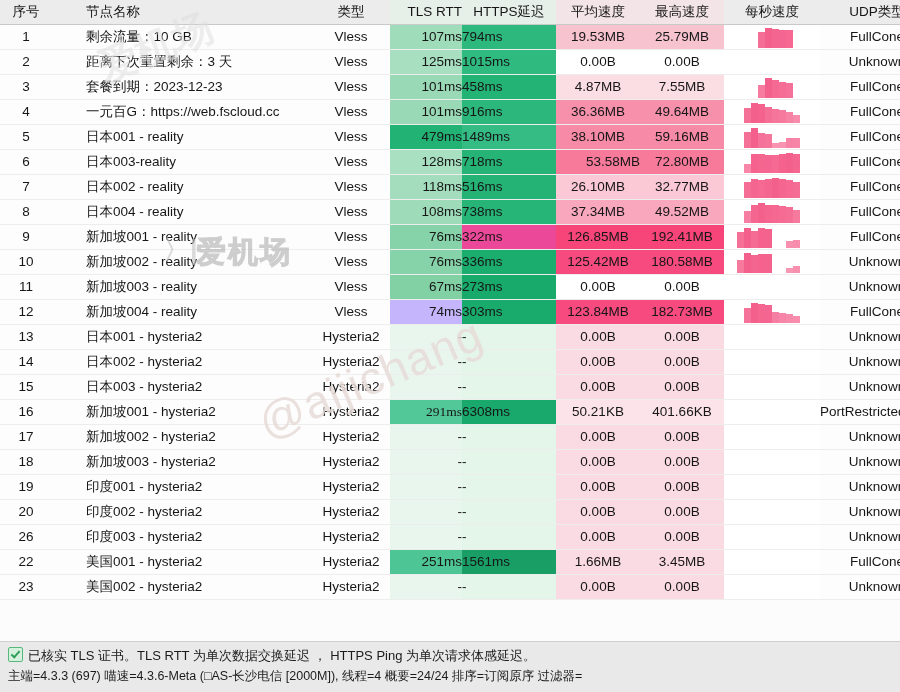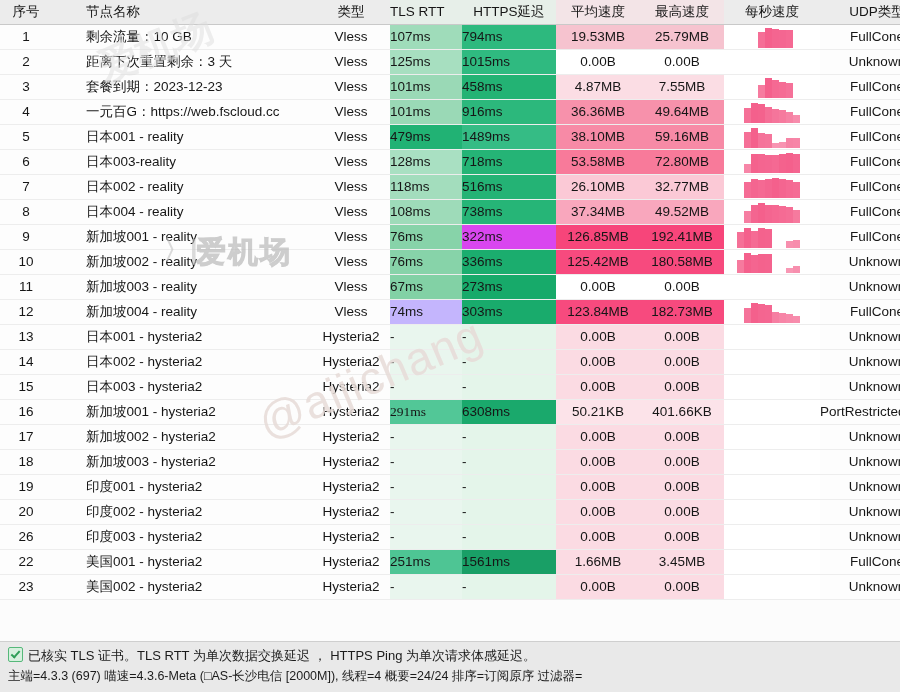--- a/index.html
+++ b/index.html
@@ -68,21 +68,21 @@
     line-height: 26px;
     border-bottom: 1px solid #c9c9c9;
   }
   tbody tr { background: #fdfdfd; }
   tbody td { border-bottom: 1px solid #ededed; }
 
   
   .c-idx   { width: 52px;  text-align: center; }
   .c-name  { width: 226px; text-align: left; padding-left: 34px !important; }
   .c-type  { width: 78px;  text-align: center; }
-  .c-rtt   { width: 72px;  text-align: left; }
+  .c-rtt   { width: 72px;  text-align: right; }
   .c-https { width: 94px;  }
   .c-avg   { width: 84px;  text-align: center; }
   .c-max   { width: 84px;  text-align: center; }
   .c-sec   { width: 96px;  text-align: center; }
   .c-udp   { width: 114px; text-align: center; }
 
   
   th.c-rtt, th.c-https { background: #e7efe9; }
   th.c-avg, th.c-max   { background: #f3e4e7; }
 
@@ -321,21 +321,21 @@
               </div>
             </td>
             <td class="c-udp">FullCone</td>
           </tr>
           <tr>
             <td class="c-idx">6</td>
             <td class="c-name">日本003-reality</td>
             <td class="c-type">Vless</td>
             <td class="c-rtt lat" style="background: rgb(169, 224, 194);">128ms</td>
             <td class="c-https lat" style="background: rgb(37, 180, 118);">718ms</td>
-            <td class="c-avg spd" style="background: rgb(248, 122, 154);">53.58MB</td>
+            <td class="c-avg spd" style="background: rgb(248, 122, 154); text-align: right;">53.58MB</td>
             <td class="c-max spd" style="background: rgb(248, 122, 154);">72.80MB</td>
             <td class="c-sec">
               <div class="spark">
                 <i style="height: 0px; background: transparent; opacity: 0.55;"></i>
                 <i style="height: 0px; background: transparent; opacity: 0.55;"></i>
                 <i style="height: 9px; opacity: 0.76;"></i>
                 <i style="height: 19px; opacity: 0.99;"></i>
                 <i style="height: 19px; opacity: 0.97;"></i>
                 <i style="height: 18px; opacity: 0.96;"></i>
                 <i style="height: 18px; opacity: 0.94;"></i>
@@ -398,21 +398,21 @@
                 <i style="height: 0px; background: transparent; opacity: 0.55;"></i>
               </div>
             </td>
             <td class="c-udp">FullCone</td>
           </tr>
           <tr>
             <td class="c-idx">9</td>
             <td class="c-name">新加坡001 - reality</td>
             <td class="c-type">Vless</td>
             <td class="c-rtt lat" style="background: rgb(135, 211, 169);">76ms</td>
-            <td class="c-https lat" style="background: #d946ef;">322ms</td>
+            <td class="c-https lat" style="background: #ec4899;">322ms</td>
             <td class="c-avg spd" style="background: rgb(247, 69, 122);">126.85MB</td>
             <td class="c-max spd" style="background: rgb(247, 69, 122);">192.41MB</td>
             <td class="c-sec">
               <div class="spark">
                 <i style="height: 0px; background: transparent; opacity: 0.55;"></i>
                 <i style="height: 16px; opacity: 0.9;"></i>
                 <i style="height: 20px; opacity: 1;"></i>
                 <i style="height: 17px; opacity: 0.93;"></i>
                 <i style="height: 20px; opacity: 0.99;"></i>
                 <i style="height: 19px; opacity: 0.98;"></i>

